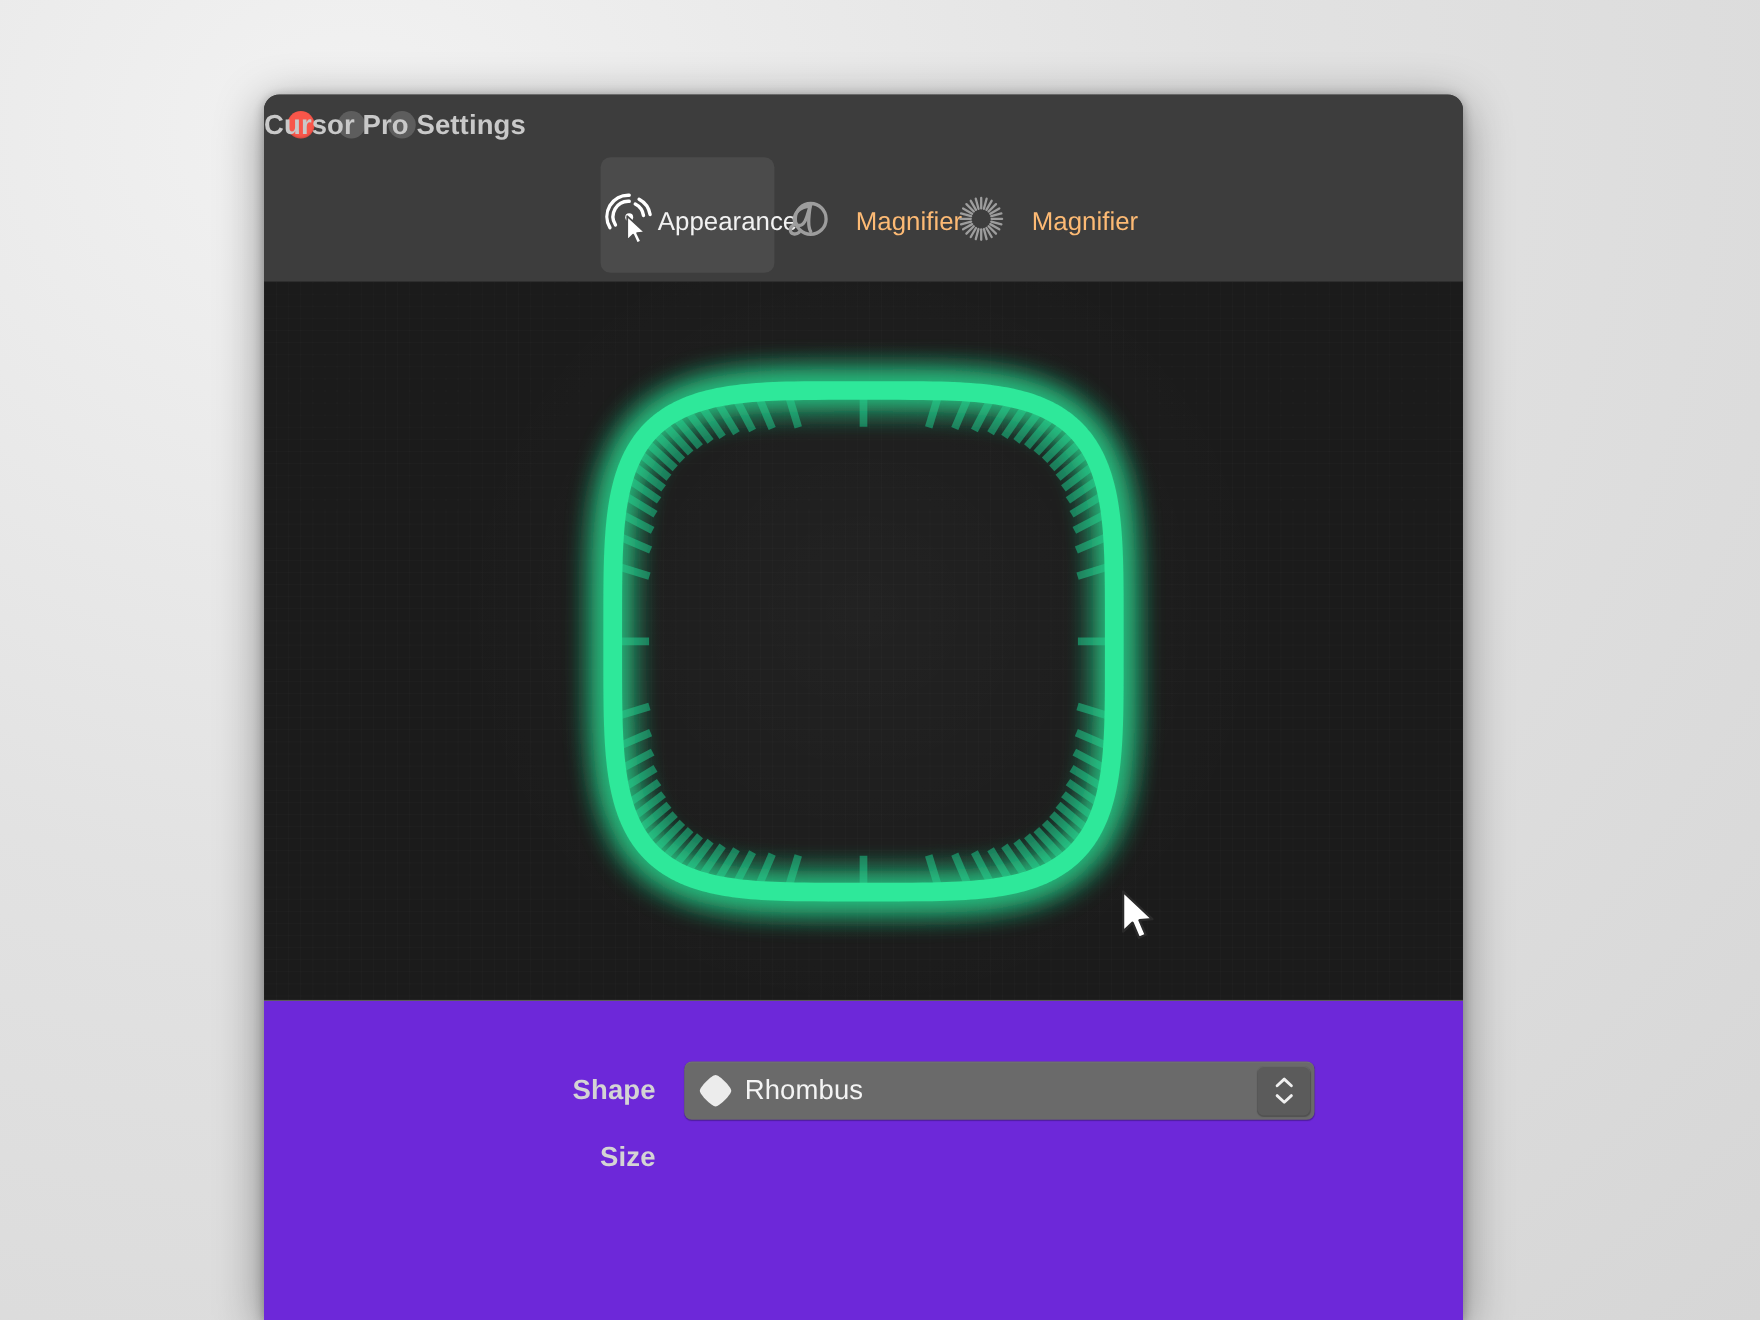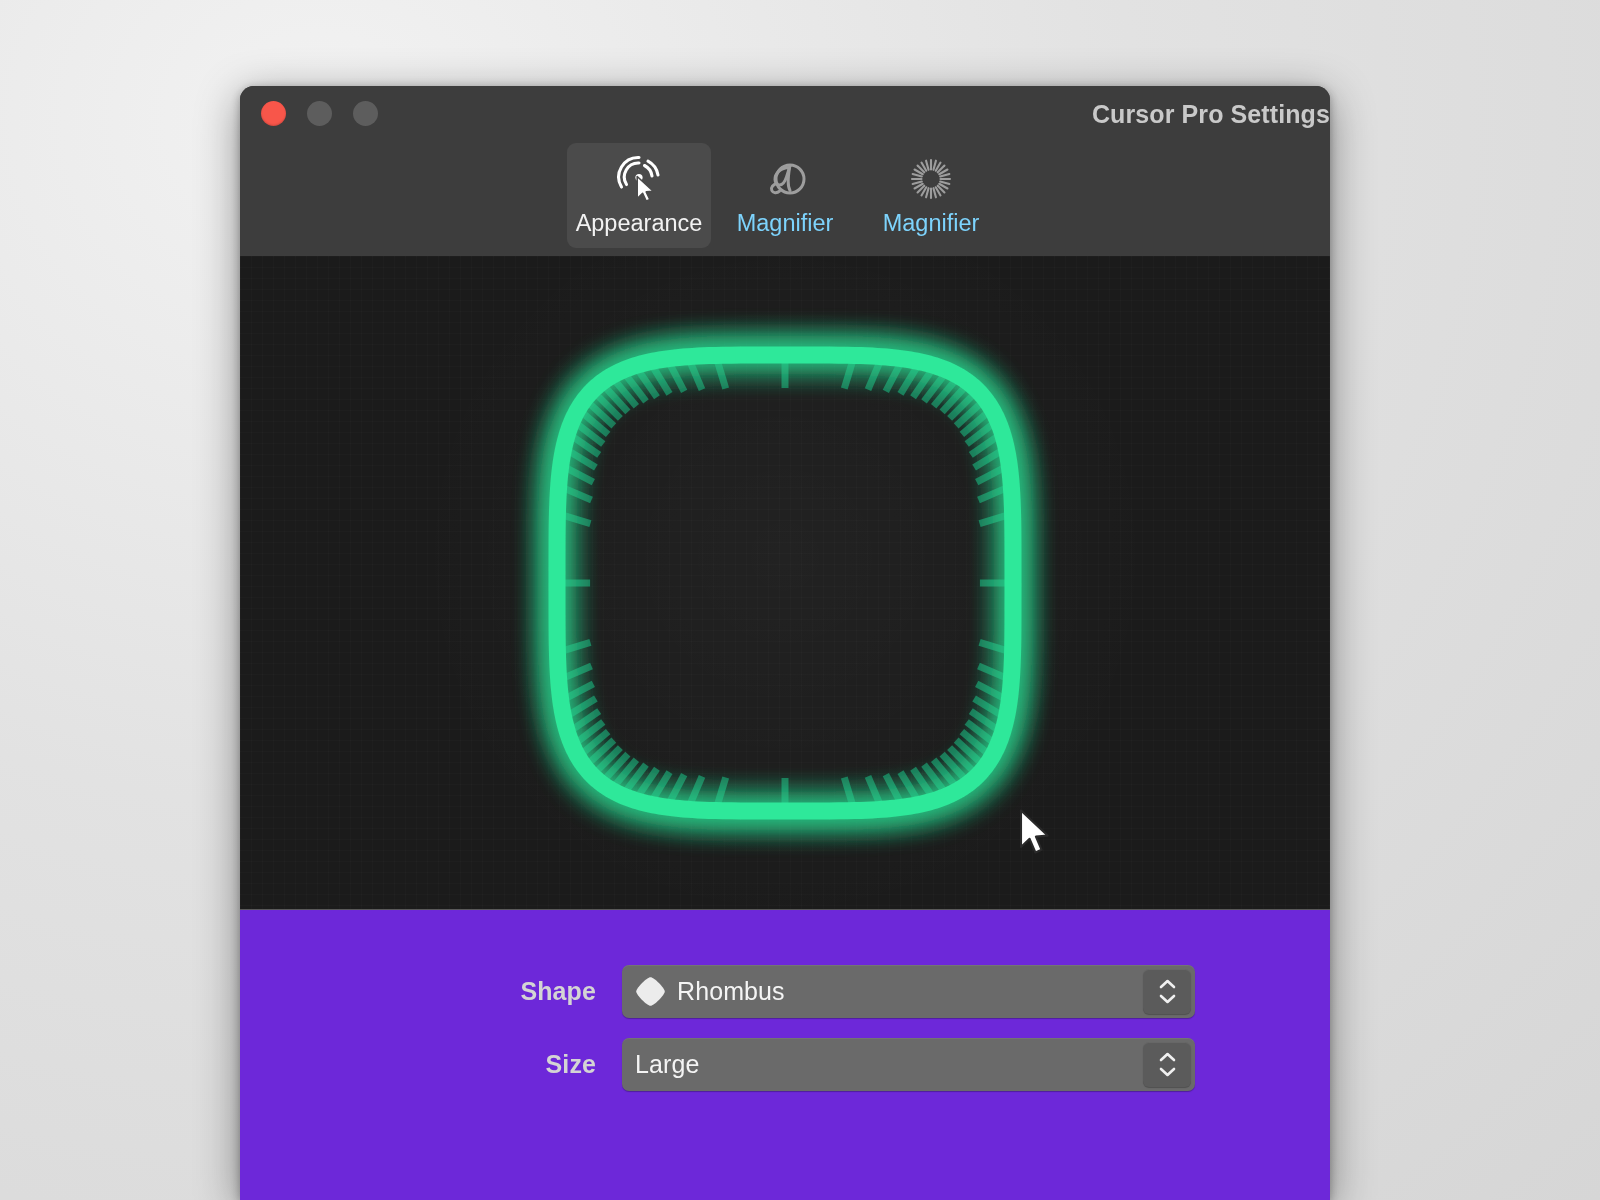--- a/index.html
+++ b/index.html
@@ -36,45 +36,45 @@
     position:absolute; left:21px; top:15px;
     display:flex; gap:21px;
   }
   .light { width:25px; height:25px; border-radius:50%; }
   .light.close { background:#f8564a; box-shadow: inset 0 -1px 2px rgba(0,0,0,.18); }
   .light.min   { background:#5d5d5d; }
   .light.max   { background:#5d5d5d; }
 
   #title {
     position:absolute; left:0; right:0; top:14px;
-    text-align:right;
+    text-align:left;
     font-size:25px; font-weight:bold;
     color:#c9c9c9;
     letter-spacing:.1px;
   }
 
   
   #tabs {
     position:absolute; left:0; right:0; top:57px;
     display:flex; justify-content:center; align-items:flex-start;
     gap:2px;
   }
   .tab {
-    width:144px; height:105px;
+    width:158px; height:105px;
     border-radius:9px;
-    display:flex; flex-direction:column;
+    display:flex; flex-direction:row;
     align-items:center; justify-content:flex-start;
     padding-top:9px;
     cursor:default;
   }
   .tab.selected { background:#4b4b4b; }
   .tab .ico { height:56px; display:flex; align-items:center; justify-content:center; }
   .tab .lbl { font-size:23.5px; margin-top:2px; }
   .tab.selected .lbl { color:#f2f2f2; }
-  .tab:not(.selected) .lbl { color:#7dd3fc; }
+  .tab:not(.selected) .lbl { color:#fdba74;margin-left:20px; }
 
   
   #preview {
     position:relative;
     height:654px;
     flex:none;
     background:#1b1b1b;
     overflow:hidden;
     border-bottom:1px solid #5a5a5a;
   }
@@ -355,28 +355,17 @@
             </svg>
           <svg width="17" height="11" viewBox="0 0 17 11">
               <path d="M2 3 L8.5 9 L15 3" fill="none" stroke="#f0f0f0" stroke-width="2.6" stroke-linecap="round" stroke-linejoin="round"></path>
             </svg>
         </span>
       </div>
     </div>
 
     <div class="row">
       <div class="label">Size</div>
-      <div class="select">
-        <span class="value">Large</span>
-        <span class="stepper">
-          <svg width="17" height="11" viewBox="0 0 17 11">
-              <path d="M2 8 L8.5 2 L15 8" fill="none" stroke="#f0f0f0" stroke-width="2.6" stroke-linecap="round" stroke-linejoin="round"></path>
-            </svg>
-          <svg width="17" height="11" viewBox="0 0 17 11">
-              <path d="M2 3 L8.5 9 L15 3" fill="none" stroke="#f0f0f0" stroke-width="2.6" stroke-linecap="round" stroke-linejoin="round"></path>
-            </svg>
-        </span>
-      </div>
     </div>
 
 
   </div>
 </div>
 
 </body></html>

